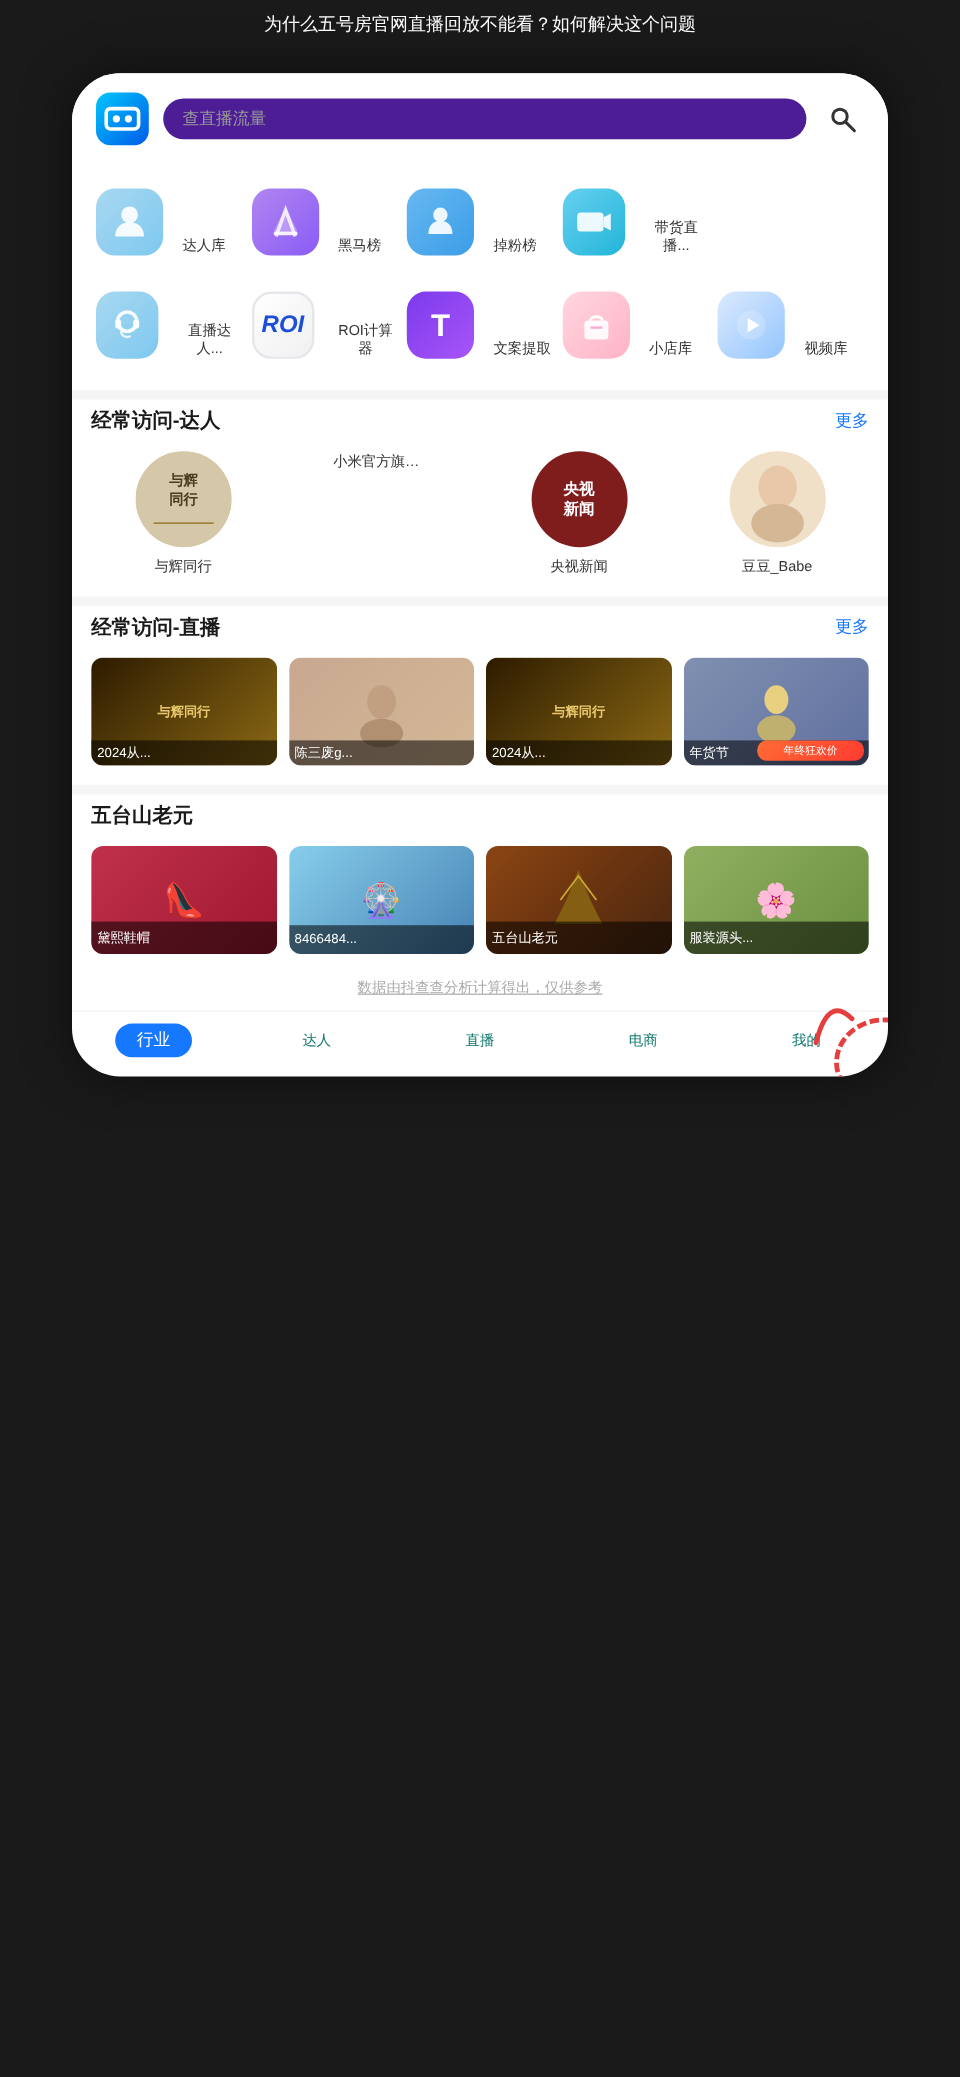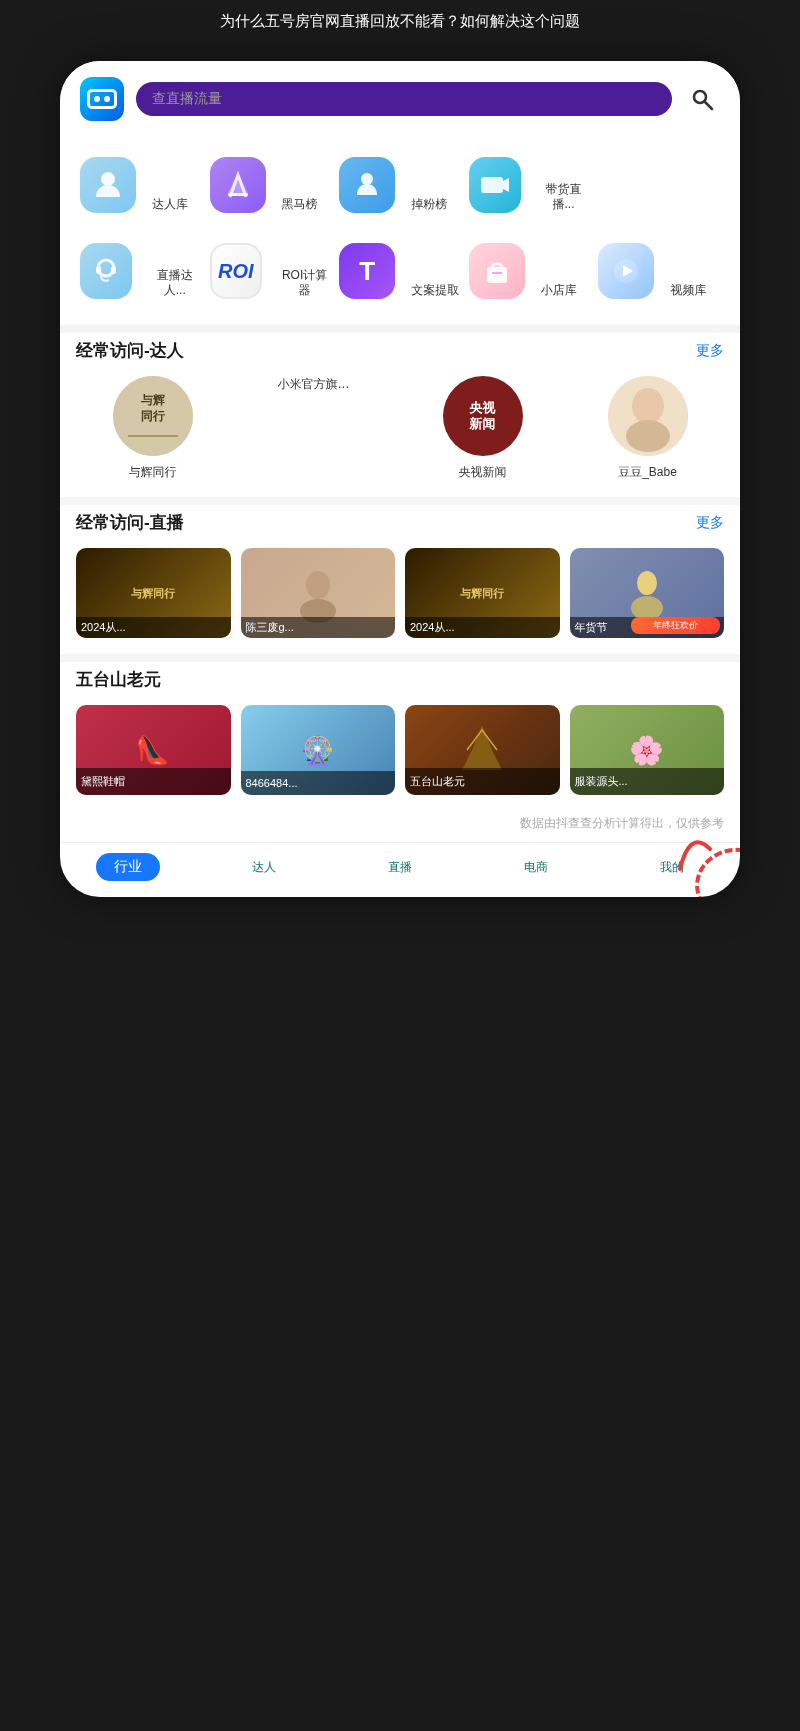--- a/index.html
+++ b/index.html
@@ -304,24 +304,25 @@
       padding: 6px 5px;
     }
 
     .guess-bg1 { background: linear-gradient(135deg, #c0304a, #a01830); }
     .guess-bg2 { background: linear-gradient(135deg, #87CEEB, #4682B4); }
     .guess-bg3 { background: linear-gradient(135deg, #8B4513, #6B3410, #4a2810); }
     .guess-bg4 { background: linear-gradient(135deg, #90b060, #6a9040); }
 
     
     .footer-note {
-      text-align: right;
+      text-align: center;
       color: #aaa;
       font-size: 12px;
       padding: 10px 16px 6px;
+      text-decoration: underline;
     }
 
     
     .bottom-nav {
       display: flex;
       align-items: center;
       padding: 10px 0 16px;
       border-top: 1px solid #f0f0f0;
       margin-top: 4px;
     }

